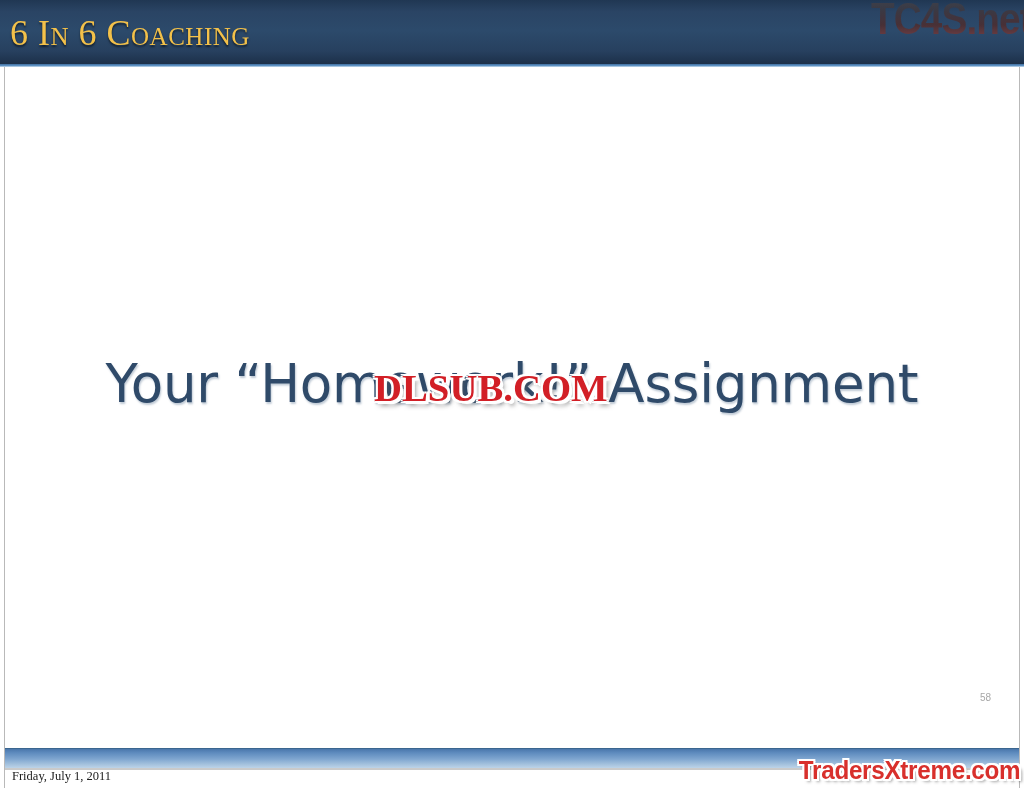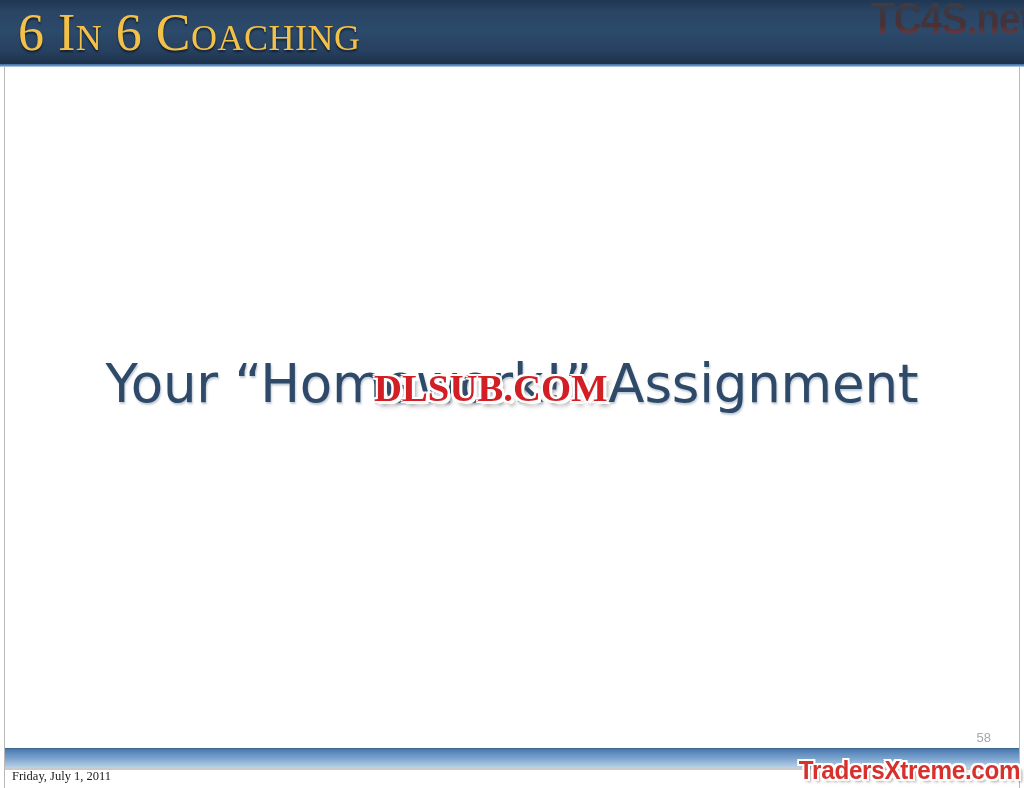--- a/index.html
+++ b/index.html
@@ -63,29 +63,28 @@
     width: 1024px;
     height: 3px;
     background: linear-gradient(180deg, #3e6d9e 0%, #5f93c4 55%, #cfe0ef 100%);
   }
 
   #header-title {
     position: absolute;
     left: 10px;
     top: 4px;
     font-family: "Liberation Serif", "DejaVu Serif", serif;
-    font-size: 52px;
+    font-size: 36px;
     font-variant: small-caps;
     letter-spacing: 0.5px;
     color: #f4c councils;
     color: #f3c14a;
     white-space: nowrap;
     text-shadow: 0 2px 2px rgba(0,0,0,0.55);
     line-height: 58px;
-    margin-left: 8px;
   }
 
   #header-logo {
     position: absolute;
     right: -8px;
     top: -6px;
     font-family: "Liberation Sans Narrow", "Liberation Sans", sans-serif;
     font-size: 44px;
     font-weight: bold;
     letter-spacing: -1px;
@@ -156,23 +155,23 @@
       -2px -2px 0 #ffffff,
        3px 3px 0 #ffffff,
        4px 5px 4px rgba(90,90,90,0.55);
     line-height: 40px;
   }
 
   
   #page-number {
     position: absolute;
     right: 33px;
-    top: 730px;
+    top: 692px;
     font-family: "Liberation Sans", sans-serif;
-    font-size: 13px;
+    font-size: 10px;
     color: #a7a7a7;
   }
 
   #footer-bar {
     position: absolute;
     left: 5px;
     top: 748px;
     width: 1014px;
     height: 20px;
     background: linear-gradient(180deg,

